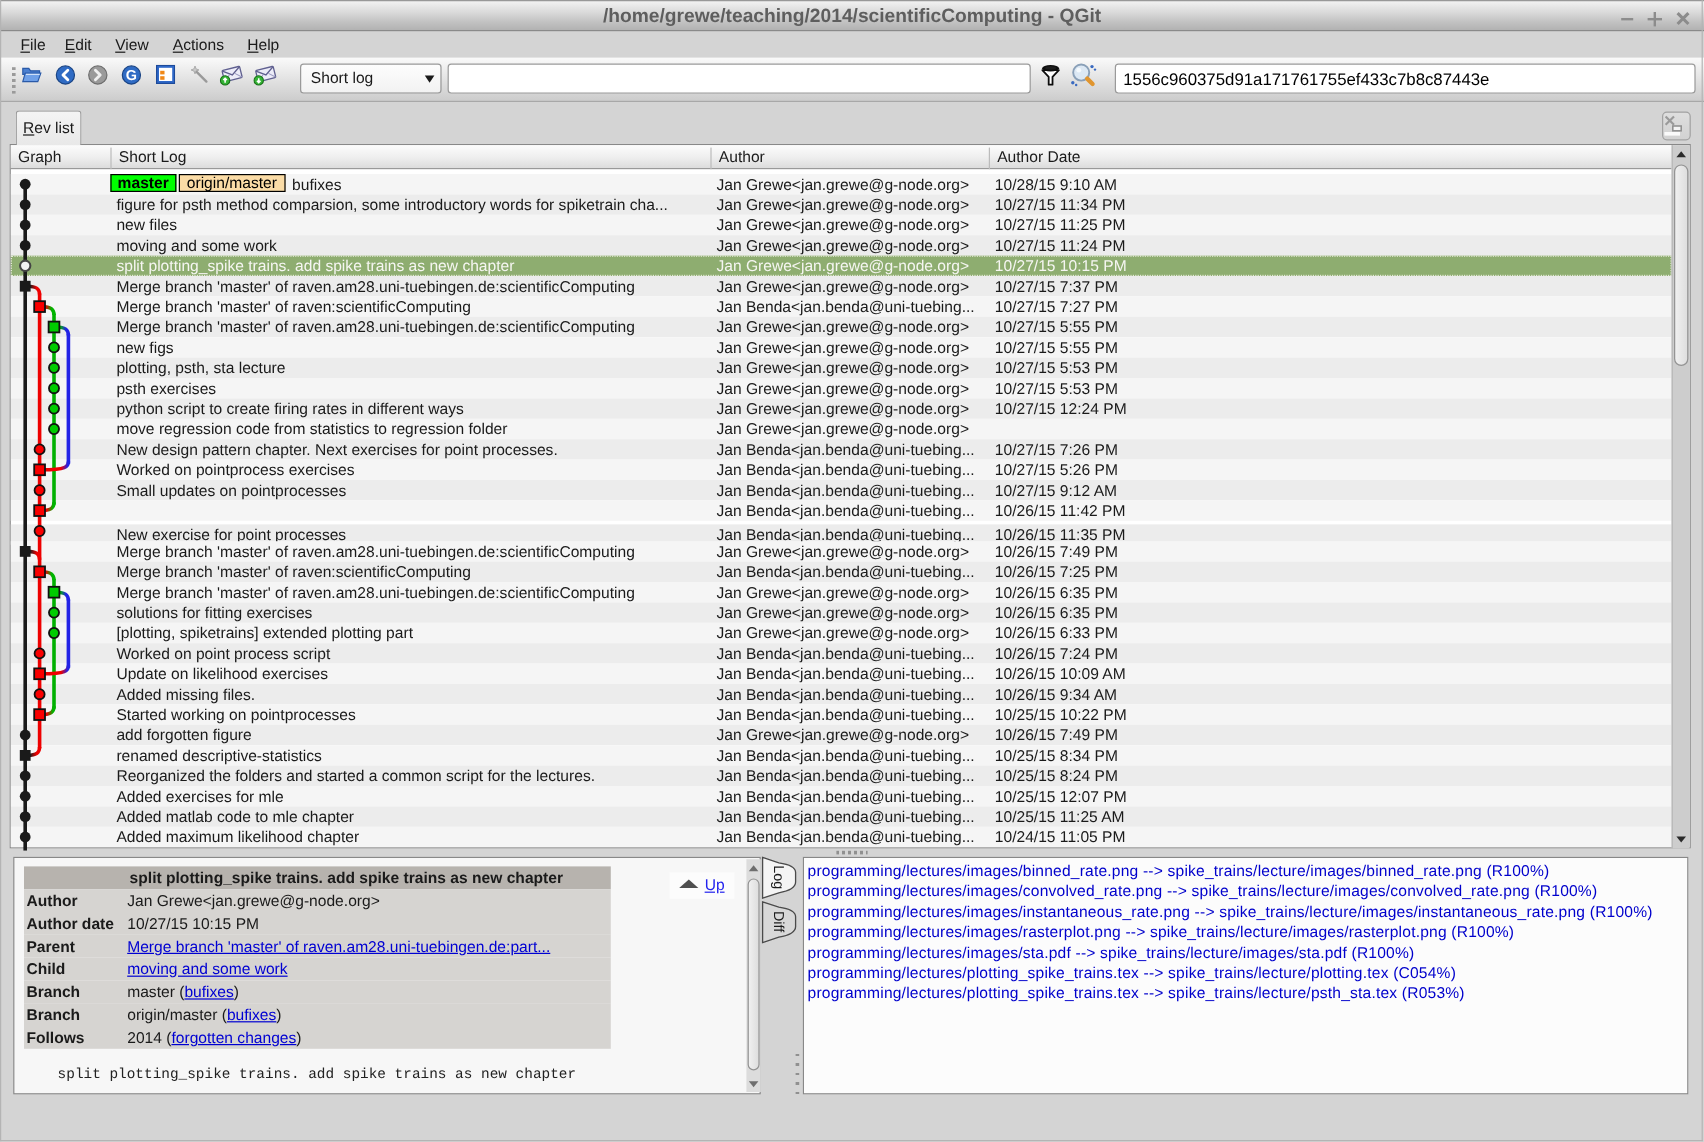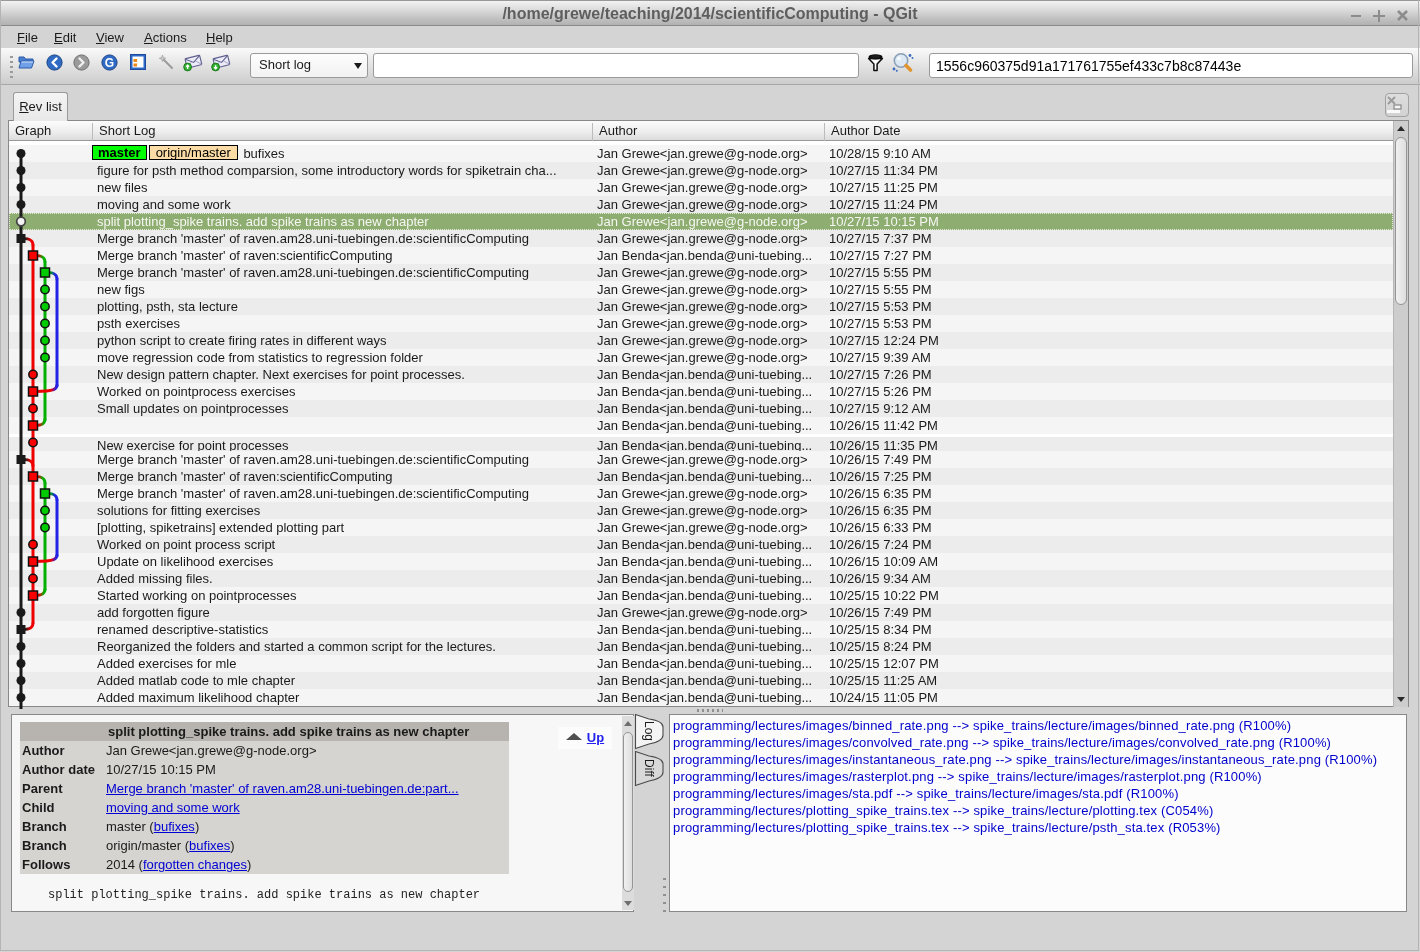--- a/index.html
+++ b/index.html
@@ -229,21 +229,20 @@
       <div class="c-date">10/27/15 5:53 PM</div>
     </div>
 <div class="row even" style="top:331.5px">
       <div class="c-log">python script to create firing rates in different ways</div>
       <div class="c-auth">Jan Grewe&lt;jan.grewe@g-node.org&gt;</div>
       <div class="c-date">10/27/15 12:24 PM</div>
     </div>
 <div class="row odd" style="top:348.5px">
       <div class="c-log">move regression code from statistics to regression folder</div>
       <div class="c-auth">Jan Grewe&lt;jan.grewe@g-node.org&gt;</div>
-      <div class="c-date">10/27/15 9:39 AM</div>
     </div>
 <div class="row even" style="top:365.5px">
       <div class="c-log">New design pattern chapter. Next exercises for point processes.</div>
       <div class="c-auth">Jan Benda&lt;jan.benda@uni-tuebing...</div>
       <div class="c-date">10/27/15 7:26 PM</div>
     </div>
 <div class="row odd" style="top:382.5px">
       <div class="c-log">Worked on pointprocess exercises</div>
       <div class="c-auth">Jan Benda&lt;jan.benda@uni-tuebing...</div>
       <div class="c-date">10/27/15 5:26 PM</div>
@@ -435,21 +434,21 @@
  <div id="dtable">
   <div class="trow title"><span style="padding-left:88px;">split plotting_spike trains. add spike trains as new chapter</span></div>
   <div class="trow"><span class="lab">Author</span>Jan Grewe&lt;jan.grewe@g-node.org&gt;</div>
   <div class="trow"><span class="lab">Author date</span>10/27/15 10:15 PM</div>
   <div class="trow"><span class="lab">Parent</span><a>Merge branch 'master' of raven.am28.uni-tuebingen.de:part...</a></div>
   <div class="trow"><span class="lab">Child</span><a>moving and some work</a></div>
   <div class="trow"><span class="lab">Branch</span>master (<a>bufixes</a>)</div>
   <div class="trow"><span class="lab">Branch</span>origin/master (<a>bufixes</a>)</div>
   <div class="trow"><span class="lab">Follows</span>2014 (<a>forgotten changes</a>)</div>
  </div>
- <div id="upbtn"><i class="tri"></i><a style="color:#2222ee;text-decoration:underline;font-weight:bold;">Up</a></div>
+ <div id="upbtn"><i class="tri"></i><a style="color:#2222ee;text-decoration:underline;">Up</a></div>
  <div id="monoline">split plotting_spike trains. add spike trains as new chapter</div>
 
  <div class="sb" style="left:610px; top:1px; width:12px; height:194px; background:#dcdcdc;">
   <div class="btn" style="top:0; height:14px;">
         <i class="arrow" style="left:2px;top:5px;border-left:4px solid transparent;border-right:4px solid transparent;border-bottom:5px solid #6e6e6e;"></i>
       </div>
   <div class="thumb" style="top:16px; height:160px;"></div>
   <div class="btn" style="bottom:0; height:14px;">
         <i class="arrow" style="left:2px;top:5px;border-left:4px solid transparent;border-right:4px solid transparent;border-top:5px solid #6e6e6e;"></i>
       </div>

